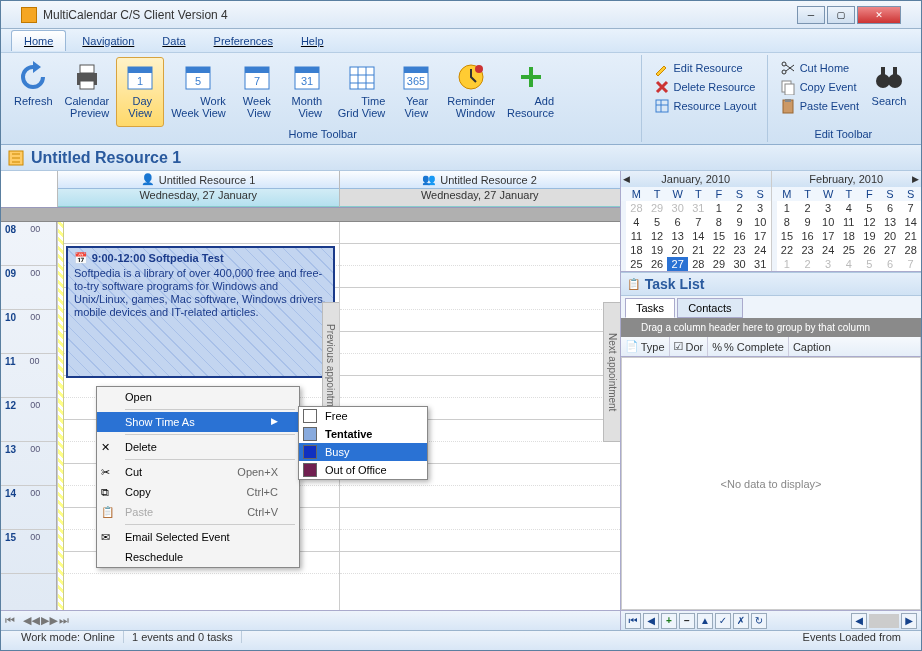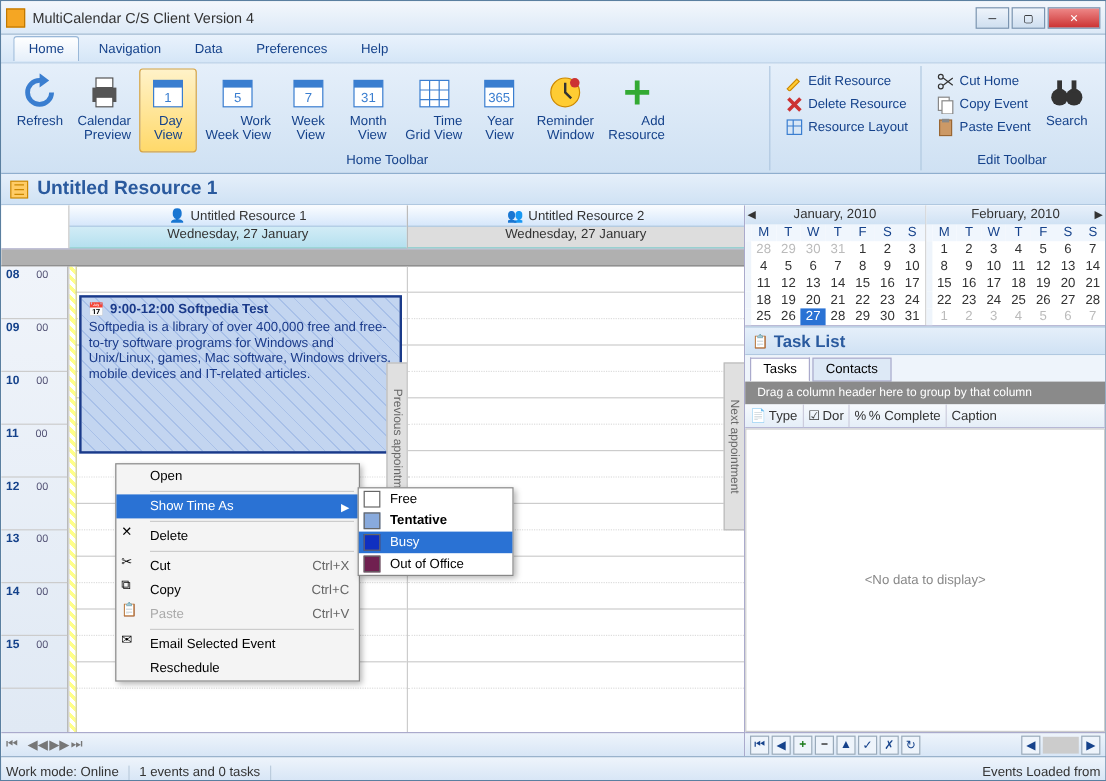--- a/index.html
+++ b/index.html
@@ -1,24 +1,24 @@
 <!DOCTYPE html>
 <html><head>
 <meta charset="utf-8">
 <style>
 * { margin: 0; padding: 0; box-sizing: border-box; font-family: "Segoe UI", Tahoma, sans-serif; font-size: 11px; }
 body { background: #fff; overflow: hidden; }
 .window { width: 922px; height: 651px; border: 1px solid #5a7fa0; background: linear-gradient(#dfe9f5,#c6d8ec); display: flex; flex-direction: column; }
-.titlebar { height: 28px; background: linear-gradient(#f3f7fc,#dce9f7); display: flex; align-items: center; padding: 0 4px; border-bottom: 1px solid #9ab3cc; }
+.titlebar { height: 28px; background: linear-gradient(#f3f7fc,#dce9f7); display: flex; align-items: center; padding: 0 20px; border-bottom: 1px solid #9ab3cc; }
 .titlebar .icon-app { width: 16px; height: 16px; background: #f5a623; margin-right: 6px; border: 1px solid #c07800; }
 .titlebar .title { flex: 1; color: #333; font-size: 12px; }
 .winbtns { display: flex; gap: 2px; }
 .winbtn { width: 28px; height: 18px; background: linear-gradient(#eef4fb,#cfdff0); border: 1px solid #7a94b0; display: flex; align-items: center; justify-content: center; font-size: 9px; }
 .winbtn.close { background: linear-gradient(#e88,#c33); color: #fff; width: 44px; }
-.menubar { height: 24px; background: linear-gradient(#e9f2fc,#d5e6f7); display: flex; align-items: center; padding: 0 10px; gap: 4px; border-bottom: 1px solid #b6cde4; }
+.menubar { height: 24px; background: linear-gradient(#e9f2fc,#d5e6f7); display: flex; align-items: center; padding: 0 10px; gap: 4px; border-bottom: 1px solid #b6cde4; text-decoration: underline; }
 .menutab { padding: 4px 12px; color: #15428b; cursor: pointer; }
 .menutab.active { background: linear-gradient(#fff,#e5effa); border: 1px solid #9ab8d8; border-bottom: none; border-radius: 3px 3px 0 0; }
 .ribbon { height: 92px; background: linear-gradient(#e5effa,#cfe1f3); border-bottom: 1px solid #8faece; display: flex; padding: 2px 4px; gap: 2px; }
 .ribgroup { border-right: 1px solid #b0c8e0; padding: 2px 4px; display: flex; flex-direction: column; }
 .ribgroup:last-child { border-right: none; }
 .ribbtns { display: flex; gap: 2px; flex: 1; }
 .ribbtn { display: flex; flex-direction: column; align-items: center; justify-content: flex-start; padding: 3px 4px; min-width: 48px; cursor: pointer; border: 1px solid transparent; }
 .ribbtn.sel { background: linear-gradient(#fff2c8,#ffd96a); border: 1px solid #d8a33e; border-radius: 3px; }
 .ribbtn .ico { width: 32px; height: 32px; margin-bottom: 2px; display: flex; align-items: center; justify-content: center; }
 .ribbtn .lbl { color: #15428b; font-size: 11px; line-height: 12px; text-align: right; }
@@ -65,31 +65,31 @@
 .mctbl th { color: #15428b; font-weight: normal; padding: 1px; background: #f0f6fd; }
 .mctbl td { text-align: center; padding: 1px 2px; color: #333; cursor: pointer; }
 .mctbl td.dim { color: #bbb; }
 .mctbl td.today { background: #2a72d4; color: #fff; }
 .mctbl td.wk { background: #eef4fb; color: #888; font-size: 9px; }
 .tasklisthdr { height: 24px; background: linear-gradient(#e5effa,#d0e2f4); display: flex; align-items: center; padding: 0 6px; border-top: 1px solid #b0c8e0; border-bottom: 1px solid #b0c8e0; }
 .tasklisthdr .txt { color: #2a5a9e; font-size: 14px; font-weight: bold; margin-left: 4px; }
 .tasktabs { display: flex; padding: 2px 4px 0; background: #eef4fb; }
 .tasktab { padding: 3px 10px; border: 1px solid #aac; background: #dde9f6; cursor: pointer; margin-right: 2px; }
 .tasktab.active { background: #fff; border-bottom-color: #fff; }
-.taskgroup { background: #8a8a8a; color: #fff; padding: 4px 10px; font-size: 10px; }
+.taskgroup { background: #8a8a8a; color: #fff; padding: 4px 20px; font-size: 10px; }
 .taskcols { display: flex; background: linear-gradient(#f6f9fd,#e5eef8); border-bottom: 1px solid #aac; }
 .taskcol { padding: 3px 4px; border-right: 1px solid #ccd; color: #333; display: flex; align-items: center; gap: 2px; }
 .taskbody { flex: 1; background: #fff; display: flex; align-items: center; justify-content: center; color: #888; border: 1px solid #ccc; margin: 0; }
 .taskfoot { height: 20px; background: linear-gradient(#eef4fb,#d8e6f6); border-top: 1px solid #aac; display: flex; align-items: center; padding: 0 4px; gap: 2px; }
 .taskfoot .btn { width: 16px; height: 16px; border: 1px solid #9ab; background: #eef4fb; color: #15428b; display: flex; align-items: center; justify-content: center; font-size: 10px; }
-.statusbar { height: 20px; background: linear-gradient(#eef4fb,#d8e6f6); border-top: 1px solid #9ab3cc; display: flex; align-items: flex-end; padding: 0 4px; color: #333; font-size: 11px; }
+.statusbar { height: 20px; background: linear-gradient(#eef4fb,#d8e6f6); border-top: 1px solid #9ab3cc; display: flex; align-items: flex-start; padding: 0 20px; color: #333; font-size: 11px; }
 .statusbar .cell { border-right: 1px solid #bcd; padding-right: 8px; margin-right: 8px; }
 .statusbar .spacer { flex: 1; }
 .ctxmenu { position: absolute; left: 96px; top: 386px; width: 204px; background: #f4f4f4; border: 1px solid #888; box-shadow: 2px 2px 5px rgba(0,0,0,.3); z-index: 100; }
-.ctxmenu .mi { display: flex; align-items: flex-end; padding: 4px 8px 4px 28px; position: relative; cursor: pointer; }
+.ctxmenu .mi { display: flex; align-items: flex-start; padding: 4px 21px 4px 28px; position: relative; cursor: pointer; }
 .ctxmenu .mi .ico { position: absolute; left: 4px; width: 16px; height: 16px; }
 .ctxmenu .mi .sc { margin-left: auto; color: #666; }
 .ctxmenu .mi .arr { margin-left: auto; font-size: 9px; }
 .ctxmenu .mi.hl { background: #2a72d4; color: #fff; }
 .ctxmenu .sep { height: 1px; background: #ccc; margin: 2px 4px 2px 28px; }
 .submenu { position: absolute; left: 298px; top: 406px; width: 130px; background: #fff; border: 1px solid #888; box-shadow: 2px 2px 5px rgba(0,0,0,.3); z-index: 101; }
 .submenu .mi { display: flex; align-items: center; padding: 3px 8px 3px 26px; position: relative; cursor: pointer; }
 .submenu .mi .sw { position: absolute; left: 4px; width: 14px; height: 14px; border: 1px solid #666; }
 .submenu .mi.hl { background: #2a72d4; color: #fff; }
 svg { display: block; }
@@ -607,21 +607,21 @@
     </div>
   <div class="sep"></div>
   <div class="mi">
       <span class="ico">✕</span>
       <span>Delete</span>
     </div>
   <div class="sep"></div>
   <div class="mi">
       <span class="ico">✂</span>
       <span>Cut</span>
-      <span class="sc">Ctrl+X</span>
+      <span class="sc">Open+X</span>
     </div>
   <div class="mi">
       <span class="ico">⧉</span>
       <span>Copy</span>
       <span class="sc">Ctrl+C</span>
     </div>
   <div class="mi" style="color:#aaa">
       <span class="ico">📋</span>
       <span>Paste</span>
       <span class="sc">Ctrl+V</span>

